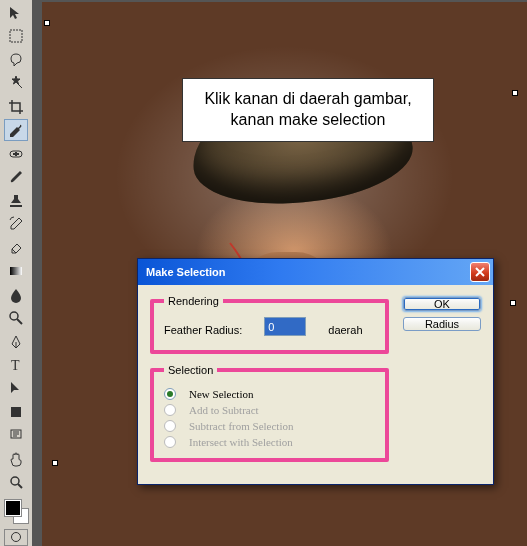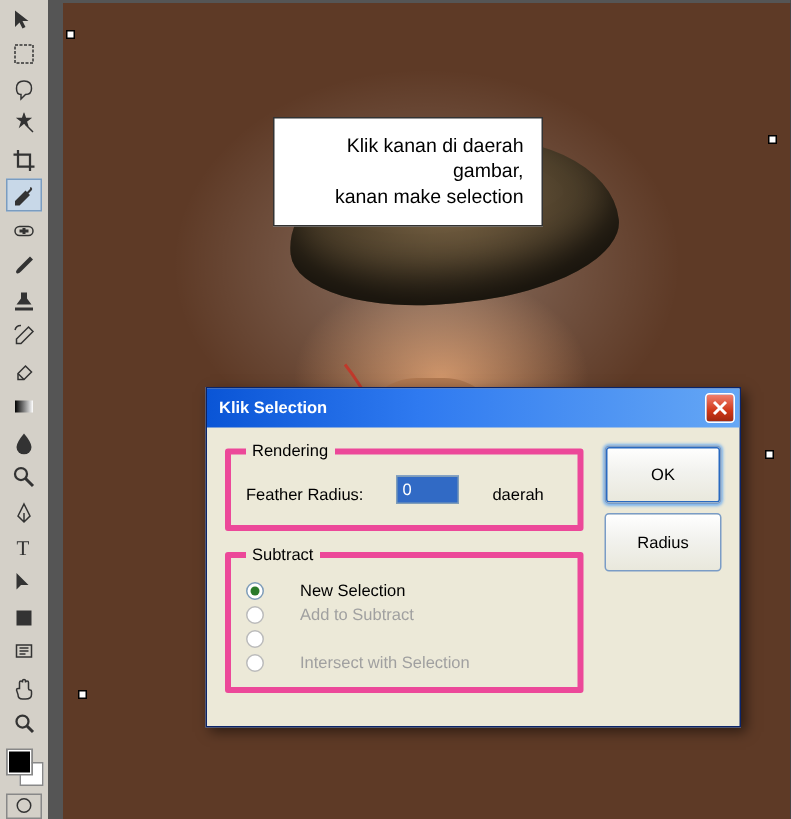--- a/index.html
+++ b/index.html
@@ -102,26 +102,26 @@
   }
   .marchants {
     position: absolute;
     width: 6px; height: 6px;
     border: 1px solid #000;
     background: #fff;
   }
   .callout {
     position: absolute;
     left: 150px; top: 78px;
-    width: 180px;
+    width: 252px;
     background: #fff;
     border: 1px solid #333;
     padding: 10px 12px;
-    text-align: right;
-    font-size: 13px;
+    text-align: center;
+    font-size: 16px;
     line-height: 1.3;
     color: #000;
     z-index: 5;
   }
   .arrow-ann {
     position: absolute;
     left: 188px; top: 238px;
     z-index: 6;
     pointer-events: none;
   }
@@ -219,28 +219,29 @@
   }
   .radio.on::after {
     content: "";
     width: 6px; height: 6px;
     border-radius: 50%;
     background: #2a7a2a;
   }
   .opt-row {
     display: flex;
     align-items: flex-end;
-    gap: 24px;
+    gap: 13px;
     padding: 2px 0;
     color: #000;
+    font-family: Liberation Serif, serif;
   }
   .opt-row.disabled { color: #a0a0a0; }
   .opt-row.disabled .radio { border-color: #bbb; }
   .winbtn {
-    height: 39px;
+    height: 14px;
     border: 1px solid #7a9cc6;
     border-radius: 3px;
     background: linear-gradient(180deg, #ffffff 0%, #f2f2ee 45%, #e9e8dc 100%);
     font-size: 11px;
     cursor: pointer;
     color: #000;
   }
   .winbtn.default {
     box-shadow: 0 0 0 1px #2a6ac0 inset, 0 0 2px 1px #78b2ee;
   }
@@ -392,49 +393,50 @@
     <div>kanan make selection</div>
   </div>
 
   <svg class="arrow-ann" width="60" height="90">
     <path d="M10 5 Q30 30 42 70" fill="none" stroke="#c0392b" stroke-width="2"></path>
     <path d="M42 70 L35 60 M42 70 L48 58" fill="none" stroke="#c0392b" stroke-width="2"></path>
   </svg>
 
   <div class="dialog">
     <div class="titlebar">
-      <span>Klik Selection</span>
+      <span>Make Selection</span>
       <div class="closebtn">
         <svg viewBox="0 0 10 10">
             <path d="M1 1 L9 9 M9 1 L1 9" stroke="#fff" stroke-width="2"></path>
           </svg>
       </div>
     </div>
     <div class="dlg-body">
       <div class="dlg-left">
         <fieldset>
           <legend>Rendering</legend>
           <div class="row">
             <label>Feather Radius:</label>
             <input class="txtin sel" value="0" style="">
             <span>daerah</span>
           </div>
         </fieldset>
         <fieldset>
-          <legend>Subtract</legend>
+          <legend>Selection</legend>
           <div class="opt-row">
             <span class="radio on"></span>
             <span>New Selection</span>
           </div>
           <div class="opt-row disabled">
             <span class="radio"></span>
             <span>Add to Subtract</span>
           </div>
           <div class="opt-row disabled">
             <span class="radio"></span>
+            <span>Subtract from Selection</span>
           </div>
           <div class="opt-row disabled">
             <span class="radio"></span>
             <span>Intersect with Selection</span>
           </div>
         </fieldset>
       </div>
       <div class="dlg-right">
         <button class="winbtn default">OK</button>
         <button class="winbtn">Radius</button>

